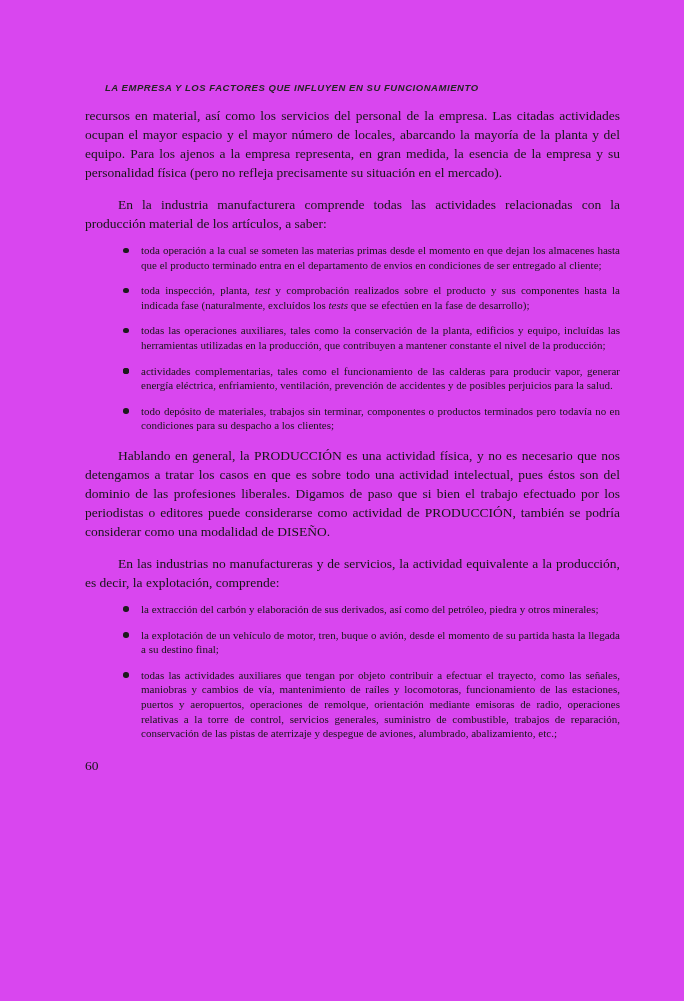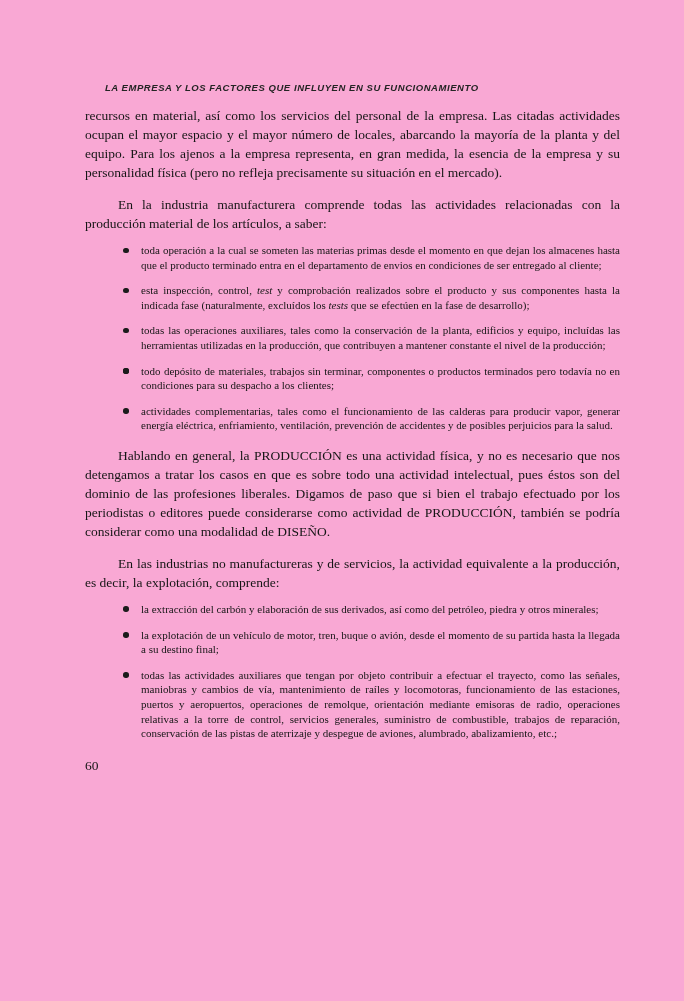--- a/index.html
+++ b/index.html
@@ -4,21 +4,21 @@
 <style>
   html, body {
     margin: 0;
     padding: 0;
     background: #ffffff;
   }
   .page {
     position: relative;
     width: 684px;
     height: 1001px;
-    background: #f9a8d4;
+    background: #d946ef;
     overflow: hidden;
     font-family: "Liberation Serif", "DejaVu Serif", serif;
     color: #1b1b1b;
     box-sizing: border-box;
     padding-top: 82px;
   }
   .running-header {
     margin: 0 0 0 105px;
     font-family: "Liberation Sans", "DejaVu Sans", sans-serif;
     font-style: italic;
@@ -82,25 +82,25 @@
 
   <div class="text-column">
 
     <p class="body-para no-indent">recursos en material, así como los servicios del personal de la empresa. Las citadas actividades ocupan el mayor espacio y el mayor número de locales, abarcando la mayoría de la planta y del equipo. Para los ajenos a la empresa representa, en gran medida, la esencia de la empresa y su personalidad física (pero no refleja precisamente su situación en el mercado).</p>
 
 
     <p class="body-para indent">En la industria manufacturera comprende todas las actividades relacionadas con la producción material de los artículos, a saber:</p>
 
     <ul class="bullet-list">
         <li class="bullet-item"><span class="bullet-dot"></span><span class="bullet-text"><span>toda operación a la cual se someten las materias primas desde el momento en que dejan los almacenes hasta que el producto terminado entra en el departamento de envios en condiciones de ser entregado al cliente;</span></span></li>
-        <li class="bullet-item"><span class="bullet-dot"></span><span class="bullet-text"><span>esta inspección, control, </span><em>test</em><span> y comprobación realizados sobre el producto y sus componentes hasta la indicada fase (naturalmente, excluídos los </span><em>tests</em><span> que se efectúen en la fase de desarrollo);</span></span></li>
+        <li class="bullet-item"><span class="bullet-dot"></span><span class="bullet-text"><span>toda inspección, planta, </span><em>test</em><span> y comprobación realizados sobre el producto y sus componentes hasta la indicada fase (naturalmente, excluídos los </span><em>tests</em><span> que se efectúen en la fase de desarrollo);</span></span></li>
         <li class="bullet-item"><span class="bullet-dot"></span><span class="bullet-text"><span>todas las operaciones auxiliares, tales como la conservación de la planta, edificios y equipo, incluídas las herramientas utilizadas en la producción, que contribuyen a mantener constante el nivel de la producción;</span></span></li>
         <li class="bullet-item"><span class="bullet-dot"></span></li>
+        <li class="bullet-item"><span class="bullet-dot"></span><span class="bullet-text"><span>actividades complementarias, tales como el funcionamiento de las calderas para producir vapor, generar energía eléctrica, enfriamiento, ventilación, prevención de accidentes y de posibles perjuicios para la salud.</span></span></li>
         <li class="bullet-item"><span class="bullet-dot"></span><span class="bullet-text"><span>todo depósito de materiales, trabajos sin terminar, componentes o productos terminados pero todavía no en condiciones para su despacho a los clientes;</span></span></li>
-        <li class="bullet-item"><span class="bullet-dot"></span><span class="bullet-text"><span>actividades complementarias, tales como el funcionamiento de las calderas para producir vapor, generar energía eléctrica, enfriamiento, ventilación, prevención de accidentes y de posibles perjuicios para la salud.</span></span></li>
       </ul>
 
     <p class="body-para indent">Hablando en general, la PRODUCCIÓN es una actividad física, y no es necesario que nos detengamos a tratar los casos en que es sobre todo una actividad intelectual, pues éstos son del dominio de las profesiones liberales. Digamos de paso que si bien el trabajo efectuado por los periodistas o editores puede considerarse como actividad de PRODUCCIÓN, también se podría considerar como una modalidad de DISEÑO.</p>
 
     <p class="body-para indent">En las industrias no manufactureras y de servicios, la actividad equivalente a la producción, es decir, la explotación, comprende:</p>
 
     <ul class="bullet-list">
         <li class="bullet-item"><span class="bullet-dot"></span><span class="bullet-text"><span>la extracción del carbón y elaboración de sus derivados, así como del petróleo, piedra y otros minerales;</span></span></li>
         <li class="bullet-item"><span class="bullet-dot"></span><span class="bullet-text"><span>la explotación de un vehículo de motor, tren, buque o avión, desde el momento de su partida hasta la llegada a su destino final;</span></span></li>
         <li class="bullet-item"><span class="bullet-dot"></span><span class="bullet-text"><span>todas las actividades auxiliares que tengan por objeto contribuir a efectuar el trayecto, como las señales, maniobras y cambios de vía, mantenimiento de raíles y locomotoras, funcionamiento de las estaciones, puertos y aeropuertos, operaciones de remolque, orientación mediante emisoras de radio, operaciones relativas a la torre de control, servicios generales, suministro de combustible, trabajos de reparación, conservación de las pistas de aterrizaje y despegue de aviones, alumbrado, abalizamiento, etc.;</span></span></li>

